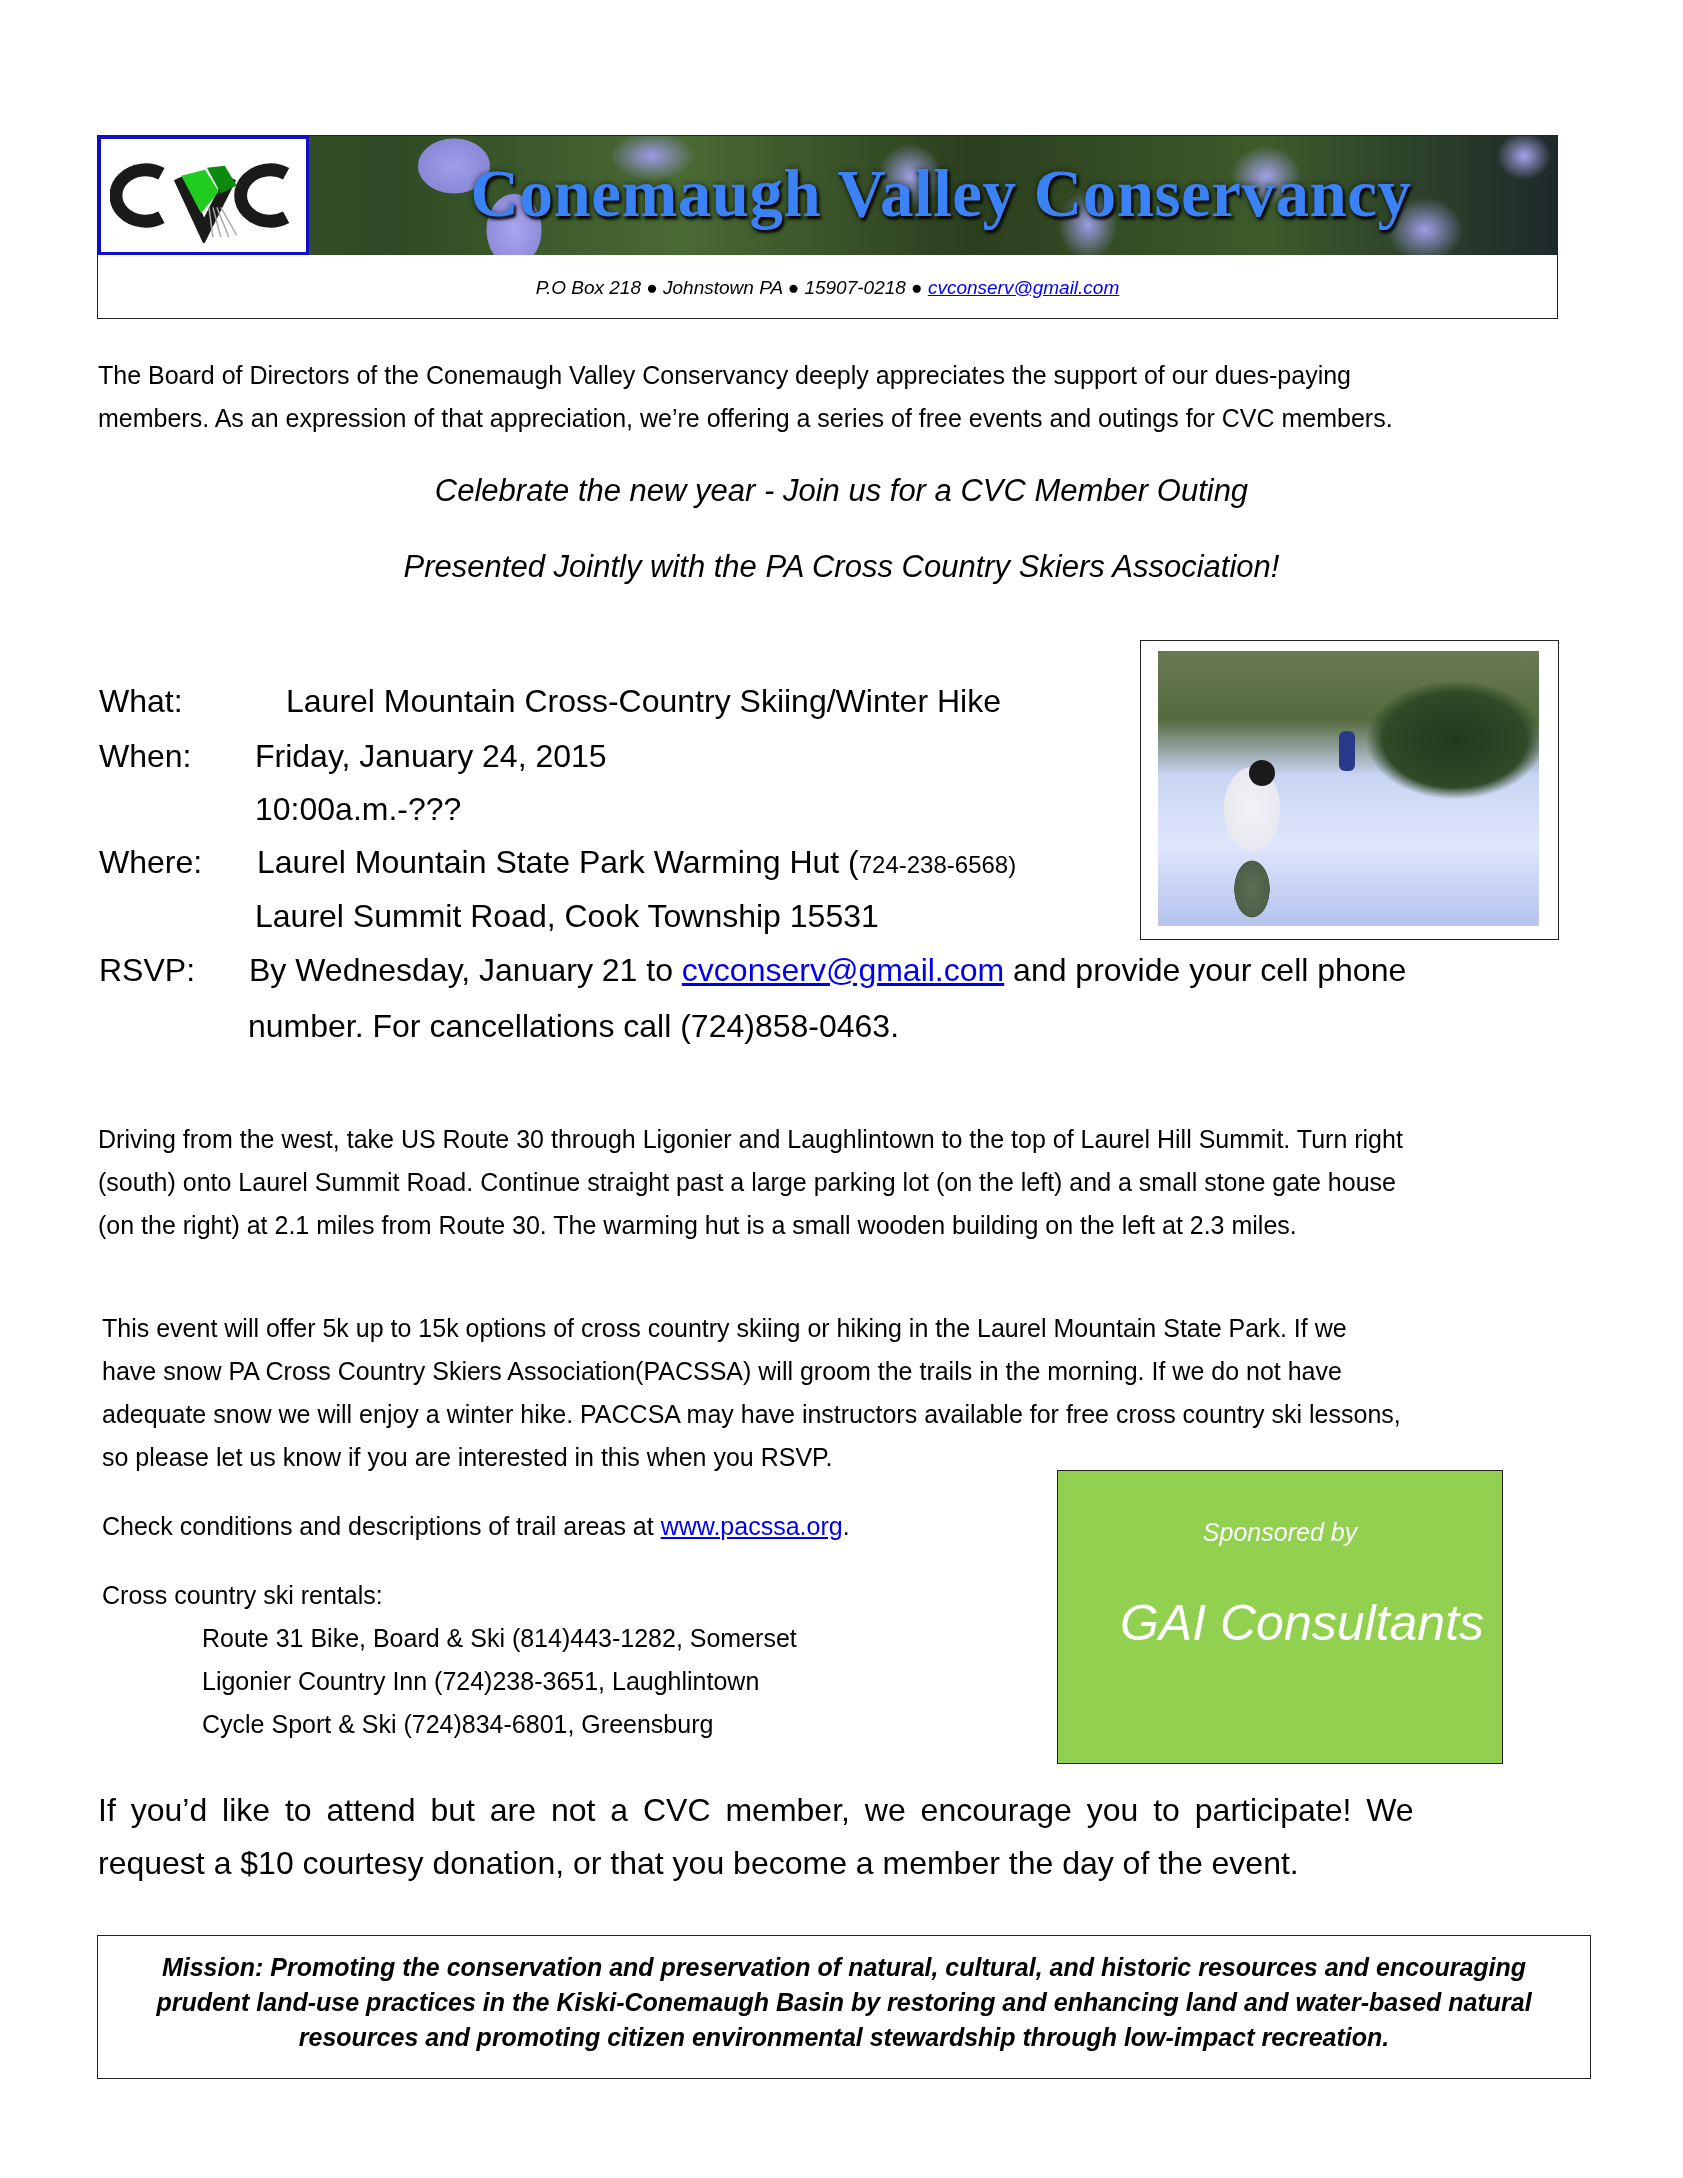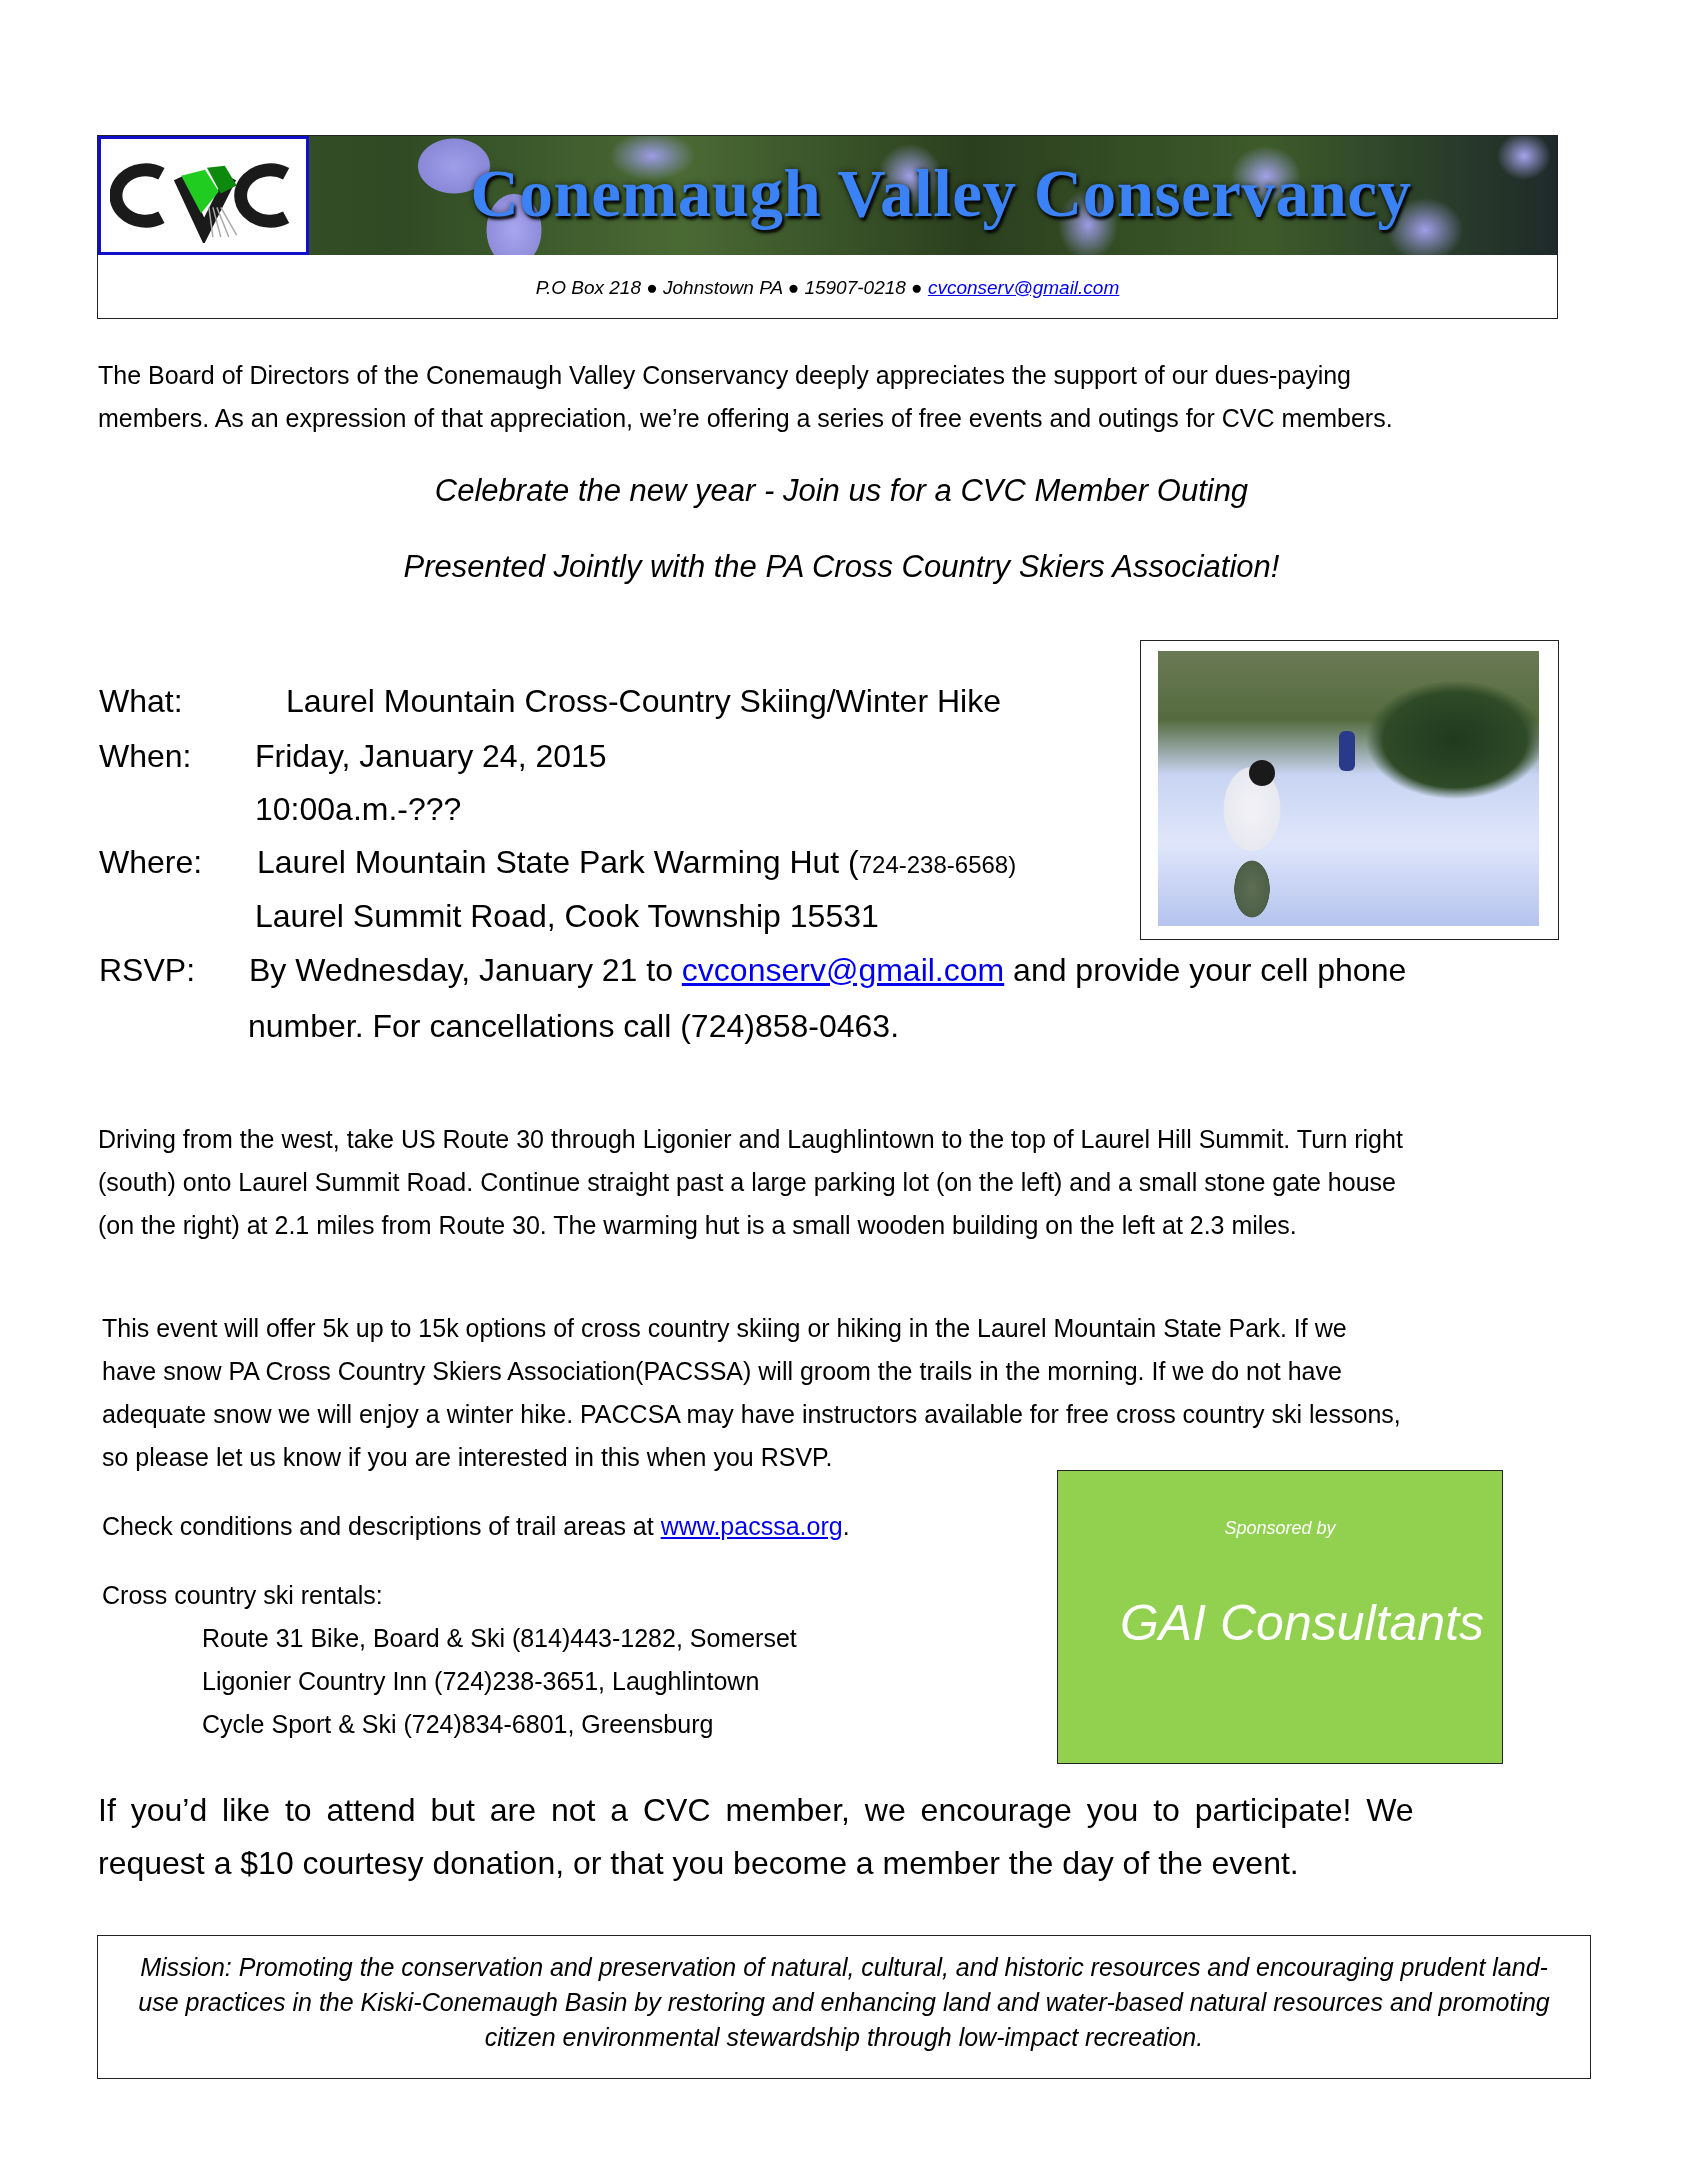--- a/index.html
+++ b/index.html
@@ -40,26 +40,26 @@
              radial-gradient(ellipse 119px 79px at 297px 89px, #1f3a1f 0%, #2e4a26 60%, transparent 75%),
              linear-gradient(180deg, #6a7a55 0%, #556b3e 25%, #c8d4f2 45%, #dfe6fb 70%, #b5c3ee 100%); }
   .skier-head { left:1249px; top:760px; width:26px; height:26px; border-radius:50%; background:#1a1a1a; }
   .skier2 { left:1339px; top:731px; width:16px; height:40px; background:#2a3a8a; border-radius:6px; }
 
   .label { font-size:32px; }
   .field { font-size:32px; }
   .small-phone { font-size:24px; }
 
   .green-box { left:1057px; top:1470px; width:446px; height:294px; background:#92d050; border:1.5px solid #222; box-sizing:border-box; }
-  .sponsored { left:1057px; top:1518px; width:446px; text-align:center; color:#fff; font-style:italic; font-size:18px; }
+  .sponsored { left:1057px; top:1518px; width:446px; text-align:center; color:#fff; font-style:italic; font-size:25px; }
   .gai { left:1057px; top:1594px; width:490px; text-align:center; color:#fff; font-size:50px; font-style:italic; }
 
   .closing { left:98px; width:1485px; font-size:32px; }
   .mission-box { left:97px; top:1935px; width:1494px; height:144px; border:1.5px solid #222; box-sizing:border-box;
-                 font-size:25px; font-style:italic; font-weight:normal; text-align:center; line-height:35px; padding:14px 32px 0; }
+                 font-size:25px; font-style:italic; font-weight:bold; text-align:center; line-height:35px; padding:14px 32px 0; }
 </style>
 </head>
 <body>
 
 <div class="abs header-box"></div>
 <div class="abs banner"></div>
 <div class="abs logo-box">
   <svg width="188" height="95" viewBox="0 0 190 96">
     <path d="M52 26 A30 26 0 1 0 52 70" fill="none" stroke="#1a1a1a" stroke-width="13"></path>
     <path d="M178 26 A30 26 0 1 0 178 70" fill="none" stroke="#1a1a1a" stroke-width="13"></path>

